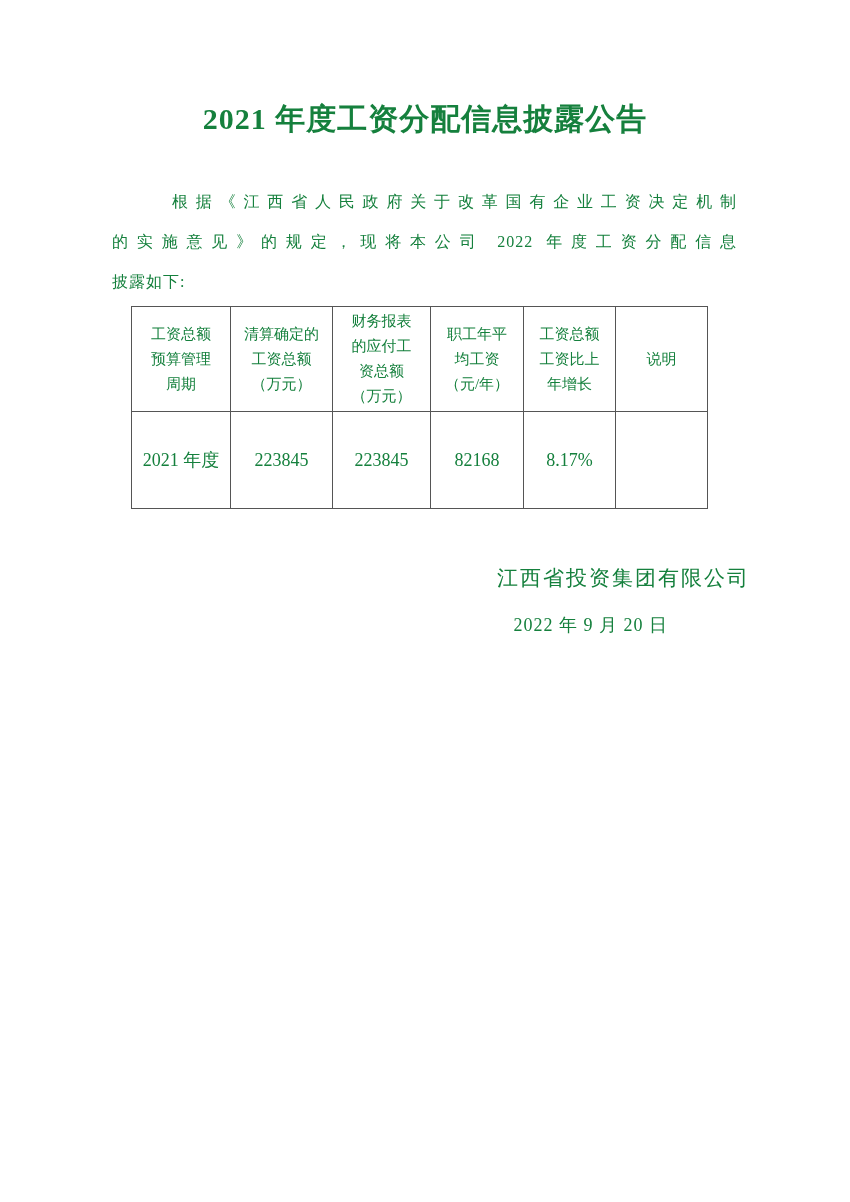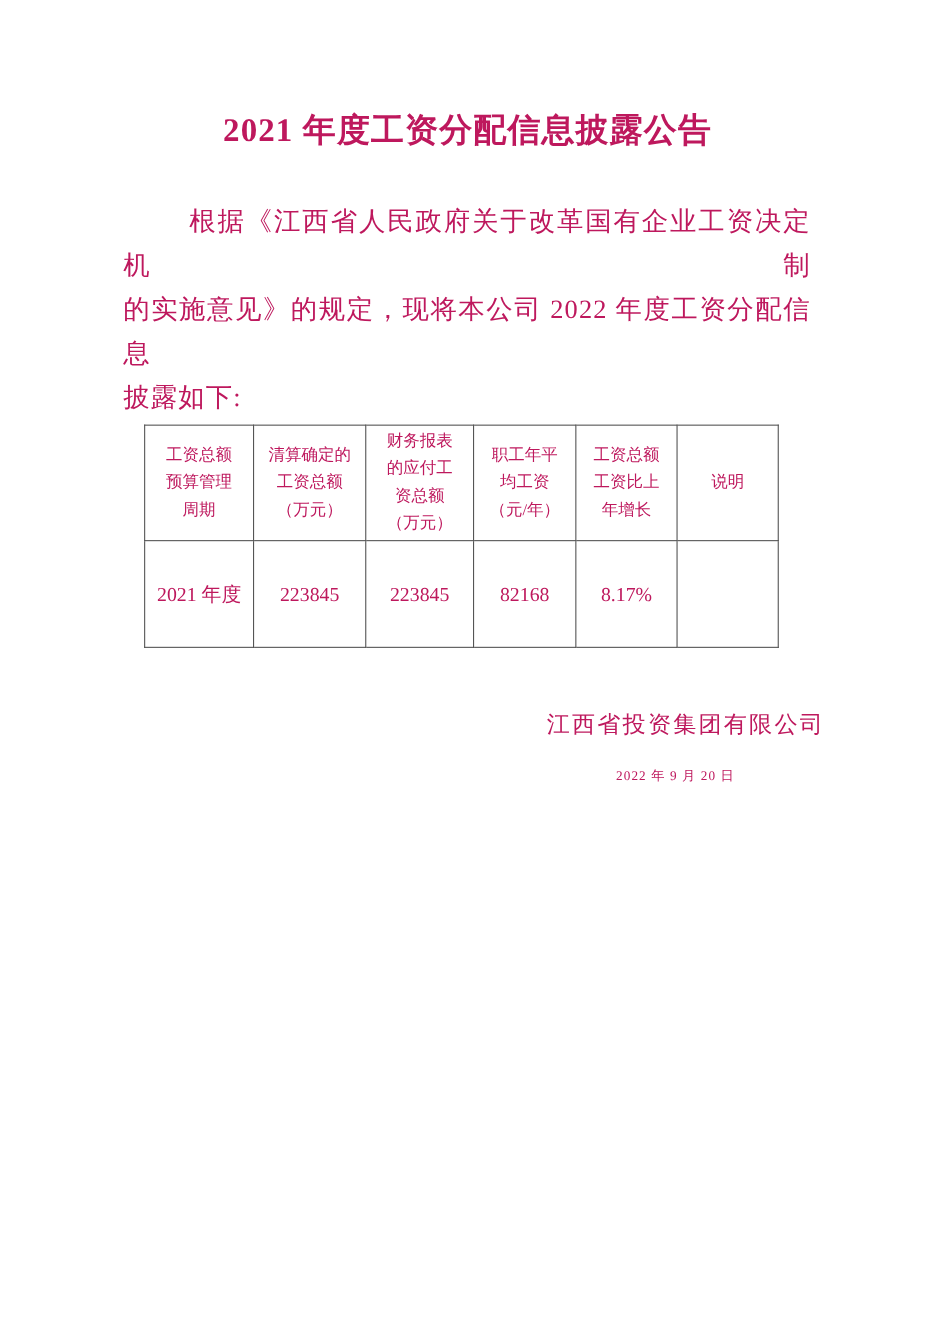--- a/index.html
+++ b/index.html
@@ -5,35 +5,35 @@
   html, body {
     margin: 0;
     padding: 0;
     background: #ffffff;
   }
   .page {
     position: relative;
     width: 850px;
     height: 980px;
     background: #ffffff;
-    color: #be185d;
+    color: #15803d;
     font-family: "Liberation Serif", "DejaVu Serif", serif;
     overflow: hidden;
   }
   .doc-title {
     padding-top: 100px;
     text-align: center;
     font-size: 30px;
     font-weight: bold;
     letter-spacing: 1px;
     line-height: 38px;
   }
   .paragraph {
     margin: 44px 113px 0 112px;
-    font-size: 24px;
+    font-size: 16px;
     line-height: 40px;
     letter-spacing: 1px;
   }
   .para-line {
     text-align: justify;
     text-align-last: justify;
   }
   .para-line.first {
     text-indent: 60px;
   }
@@ -72,21 +72,21 @@
     text-align: right;
     padding-right: 100px;
     font-size: 21px;
     letter-spacing: 2px;
     line-height: 28px;
   }
   .signature-date {
     margin-top: 19px;
     text-align: right;
     padding-right: 182px;
-    font-size: 12px;
+    font-size: 18px;
     letter-spacing: 1px;
     line-height: 28px;
     padding-left: 37px;
   }
 </style>
 </head>
 <body>
 
 <div class="page">
 

